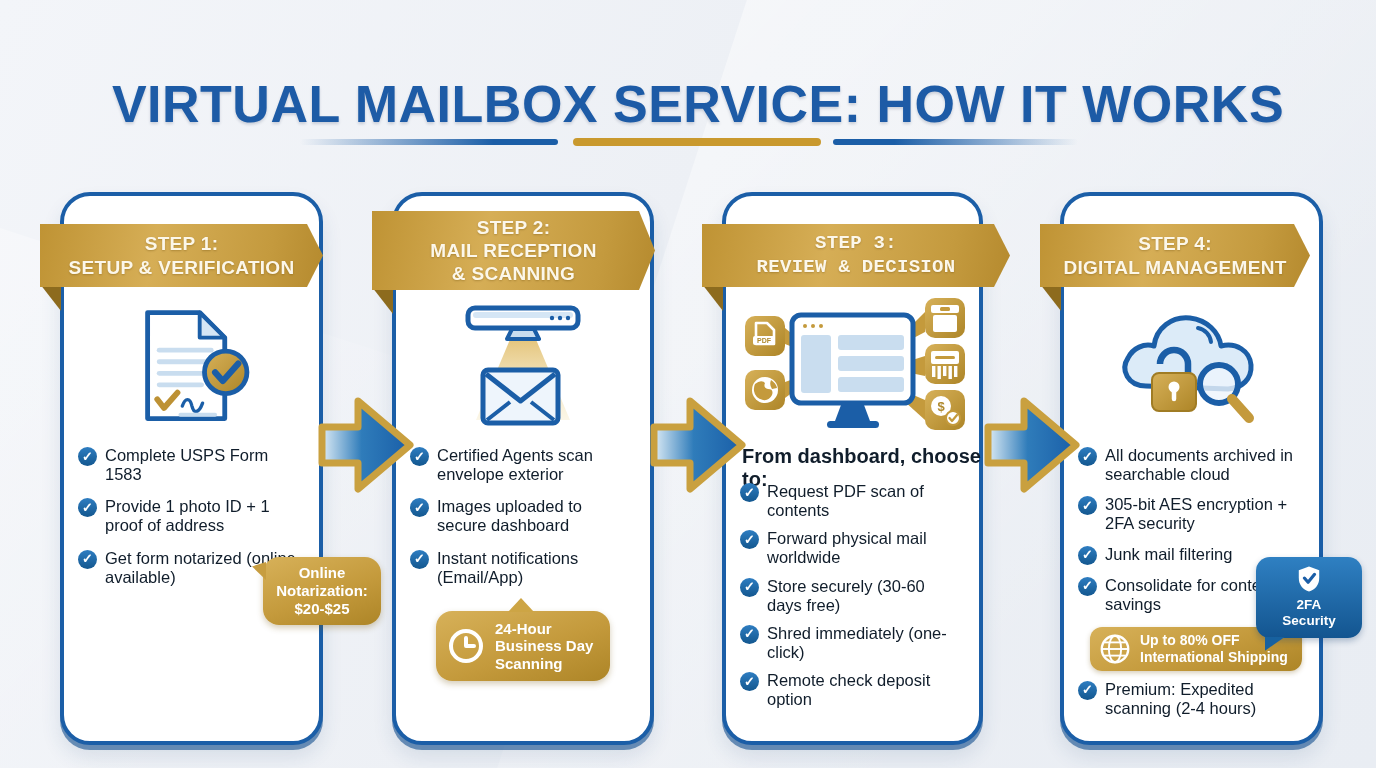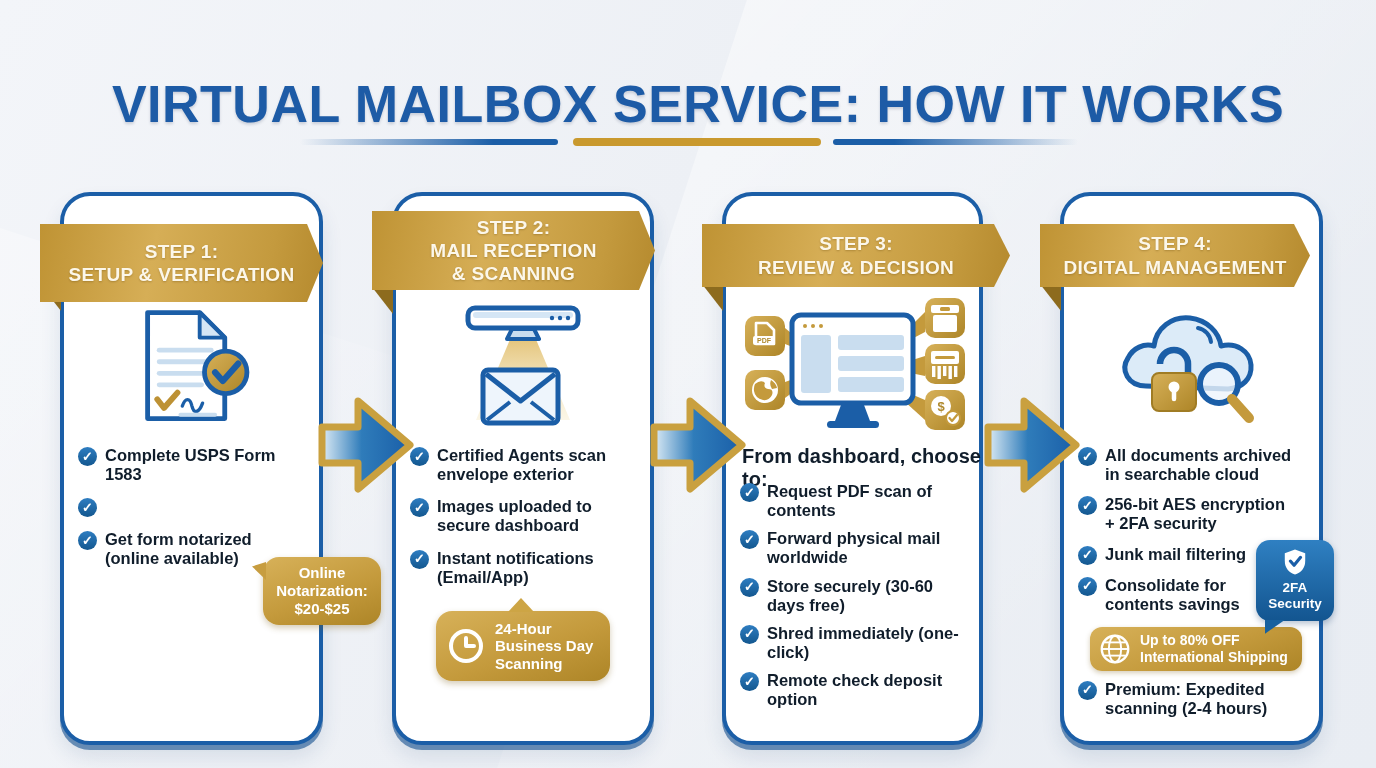--- a/index.html
+++ b/index.html
@@ -42,23 +42,23 @@
 
   
   .banner{
     position:absolute;z-index:3;display:flex;flex-direction:column;
     align-items:center;justify-content:center;text-align:center;
     background:linear-gradient(100deg,#bf9334,#d6ae56 40%,#c49a3e 80%,#b58a2e);
     clip-path:polygon(0 0,calc(100% - 16px) 0,100% 50%,calc(100% - 16px) 100%,0 100%);
     color:#fcf7ea;font-weight:bold;font-size:19px;line-height:1.22;letter-spacing:.3px;
     text-shadow:0 1px 2px rgba(90,60,0,.3);
   }
-  .banner.b1{left:40px;top:224px;width:283px;height:78px;}
+  .banner.b1{left:40px;top:224px;width:283px;height:63px;}
   .banner.b2{left:372px;top:211px;width:283px;height:79px;}
-  .banner.b3{left:702px;top:224px;width:308px;height:63px;}
+  .banner.b3{left:702px;top:224px;width:308px;height:63px;font-family:Liberation Mono, monospace;}
   .banner.b4{left:1040px;top:224px;width:270px;height:63px;}
   .fold{position:absolute;width:21px;height:27px;background:#8d6b1e;z-index:2;
     clip-path:polygon(0 0,100% 0,100% 100%);}
   .fold.f1{left:40px;top:284px;}
   .fold.f2{left:372px;top:287px;}
   .fold.f3{left:702px;top:284px;}
   .fold.f4{left:1040px;top:284px;}
 
   
   .icwrap{position:absolute;z-index:2;}
@@ -73,21 +73,21 @@
   .bl2{left:410px;top:446px;width:238px;}
   .bl3{left:740px;top:474px;width:238px;}
   .bl4{left:1078px;top:446px;width:238px;}
   .bullets li{display:flex;gap:8px;align-items:flex-start;margin-bottom:13px;}
   .bl3 li{margin-bottom:9px;margin-top:8px;}
   .bl4 li{margin-bottom:11px;}
   .chk{flex:0 0 19px;width:19px;height:19px;border-radius:50%;margin-top:1px;
     background:linear-gradient(180deg,#2e7dc1,#13578f);position:relative;}
   .chk::after{content:"✓";position:absolute;left:50%;top:50%;
     transform:translate(-50%,-56%);color:#fff;font-size:13px;font-weight:bold;}
-  .btxt{font-size:16.5px;font-weight:bold;color:#101d2b;line-height:1.16;width:192px;}
+  .btxt{font-size:16.5px;font-weight:normal;color:#101d2b;line-height:1.16;width:192px;}
   .intro{position:absolute;left:742px;top:445px;width:240px;z-index:2;
     font-size:20px;font-weight:bold;color:#101d2b;}
 
   
   .arrow{position:absolute;z-index:5;}
   .ar1{left:318px;top:389px;}
   .ar2{left:650px;top:389px;}
   .ar3{left:984px;top:389px;}
 
   
@@ -103,23 +103,23 @@
   .badge24{
     position:absolute;left:436px;top:611px;width:174px;height:70px;z-index:4;
     background:linear-gradient(160deg,#d7b159,#c49a3c 55%,#ad8527);
     border-radius:16px;display:flex;align-items:center;gap:9px;padding:0 8px 0 10px;
     box-sizing:border-box;color:#fff;font-weight:bold;font-size:15px;line-height:1.15;
     box-shadow:0 3px 6px rgba(120,90,20,.3);
   }
   .badge24 .tail{position:absolute;left:72px;top:-13px;width:26px;height:14px;
     background:#cda545;clip-path:polygon(50% 0,0 100%,100% 100%);}
   .badge2fa{
-    position:absolute;left:1256px;top:540px;width:74px;z-index:4;
+    position:absolute;left:1256px;top:557px;width:74px;z-index:4;
     background:linear-gradient(180deg,#2f80c2,#135590);border-radius:14px;
-    padding:8px 2px 9px;text-align:center;color:#fff;font-weight:bold;
+    padding:8px 16px 9px;text-align:center;color:#fff;font-weight:bold;
     font-size:13.5px;line-height:1.18;box-shadow:0 3px 6px rgba(20,60,110,.3);
   }
   .badge2fa .tail{position:absolute;left:9px;bottom:-13px;width:20px;height:14px;
     background:#17619f;clip-path:polygon(0 100%,0 0,100% 0);}
   .badgeship{
     width:212px;margin:13px 0 9px 12px;box-sizing:border-box;
     background:linear-gradient(160deg,#d7b159,#c49a3c 55%,#ad8527);
     border-radius:12px;display:flex;align-items:center;gap:8px;padding:5px 8px;
     color:#fff;font-weight:bold;font-size:14px;line-height:1.18;
     box-shadow:0 2px 5px rgba(120,90,20,.3);
@@ -168,20 +168,21 @@
     <path d="M100,75 l8,9 l16,-18" fill="none" stroke="#1b5ea7" stroke-width="6.5" stroke-linecap="round" stroke-linejoin="round"></path>
   </svg>
 </div>
 <ul class="bullets bl1">
   <li>
       <span class="chk"></span>
       <span class="btxt">Complete USPS Form 1583</span>
     </li>
   <li>
       <span class="chk"></span>
+      <span class="btxt">Provide 1 photo ID + 1 proof of address</span>
     </li>
   <li>
       <span class="chk"></span>
       <span class="btxt">Get form notarized (online available)</span>
     </li>
 </ul>
 <div class="callout">
   <span class="tail"></span>
   <span class="bline">Online</span>
   <span class="bline">Notarization:</span>
@@ -349,21 +350,21 @@
     <line x1="116" y1="101" x2="133" y2="120" stroke="#c49a3c" stroke-width="10" stroke-linecap="round"></line>
   </svg>
 </div>
 <ul class="bullets bl4">
   <li>
       <span class="chk"></span>
       <span class="btxt">All documents archived in searchable cloud</span>
     </li>
   <li>
       <span class="chk"></span>
-      <span class="btxt">256-bit AES encryption + 2FA security</span>
+      <span class="btxt">305-bit AES encryption + 2FA security</span>
     </li>
   <li>
       <span class="chk"></span>
       <span class="btxt">Junk mail filtering</span>
     </li>
   <li>
       <span class="chk"></span>
       <span class="btxt">Consolidate for contents savings</span>
     </li>
   <div class="badgeship">

